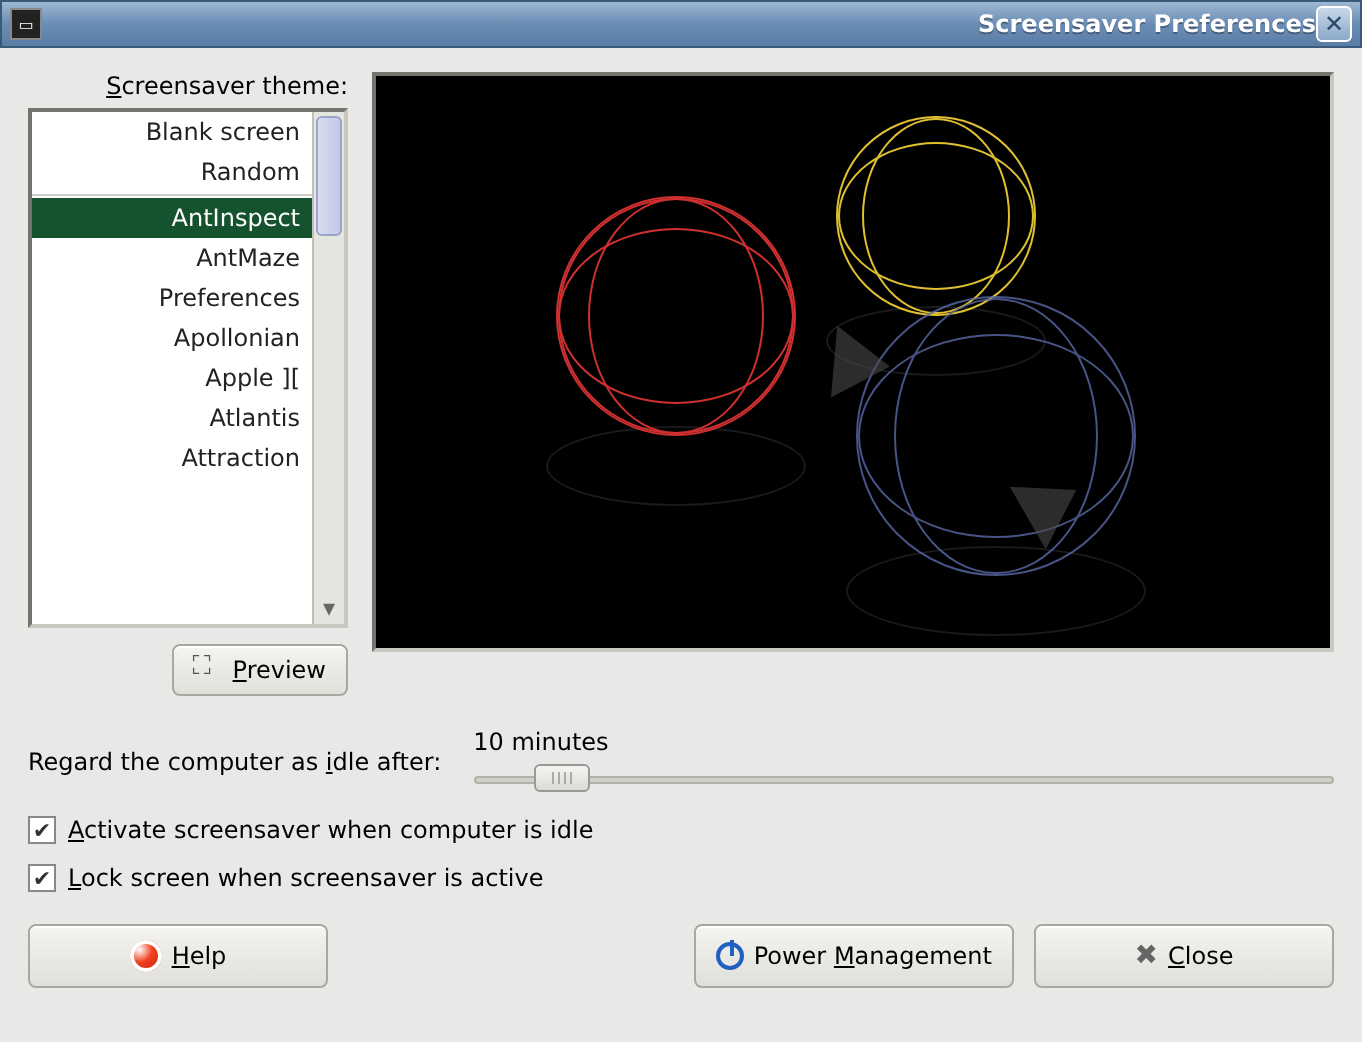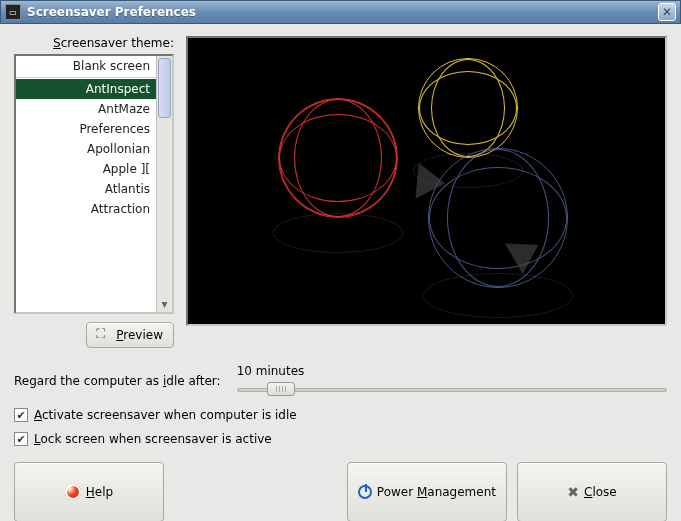--- a/index.html
+++ b/index.html
@@ -1,20 +1,20 @@
 <!DOCTYPE html>
 <html><head>
 <meta charset="utf-8">
 <style>
 * { box-sizing: border-box; margin: 0; padding: 0; font-family: "DejaVu Sans", "Liberation Sans", sans-serif; font-size: 12px; }
 body { background: #e8e8e6; width: 681px; height: 521px; overflow: hidden; }
 
 .titlebar { height: 24px; background: linear-gradient(to bottom, #9db8d2 0%, #6a8db5 50%, #5a7da5 100%); border: 1px solid #3a5a7a; display: flex; align-items: center; padding: 0 4px; color: #fff; }
 .titlebar .app-icon { width: 16px; height: 16px; background: #222; border: 1px solid #888; margin-right: 6px; display:flex; align-items:center; justify-content:center; }
-.titlebar .title { flex: 1; text-align: left; font-weight: bold; text-shadow: 0 1px 0 rgba(0,0,0,.3); }
+.titlebar .title { flex: 1; text-align: right; font-weight: bold; text-shadow: 0 1px 0 rgba(0,0,0,.3); }
 .titlebar .win-close { width: 18px; height: 18px; background: linear-gradient(#c8d8e8,#8aa8c8); border: 1px solid #fff; border-radius: 3px; display:flex; align-items:center; justify-content:center; color:#2a4a6a; font-weight:bold; }
 
 .content { padding: 12px 14px 10px 14px; }
 
 .top-row { display: flex; gap: 12px; text-align: right; }
 .left-col { width: 160px; }
 .label { margin-bottom: 4px; }
 .ul { text-decoration: underline; }
 
 .listbox-wrap { border: 2px inset #c8c8c0; background: #fff; height: 260px; display: flex; }
@@ -38,21 +38,21 @@
 .slider { position: relative; height: 18px; }
 .slider .track { position:absolute; left:0; right:0; top:8px; height:4px; background:#d0d0c8; border:1px solid #b0b0a8; border-radius:2px; }
 .slider .thumb { position:absolute; top:2px; left:30px; width:28px; height:14px; background:linear-gradient(#f4f4f0,#dcdcd6); border:1px solid #999; border-radius:3px; display:flex; align-items:center; justify-content:center; }
 .slider .thumb::after { content:""; width:10px; height:6px; background: repeating-linear-gradient(90deg,#aaa 0 1px, transparent 1px 3px); }
 
 .check-row { display:flex; align-items:center; gap:6px; margin-top: 10px; }
 .check { width:14px; height:14px; border:1px solid #888; background:#fff; display:flex; align-items:center; justify-content:center; font-size:11px; color:#333; }
 
 .bottom-row { display:flex; gap:10px; margin-top: 16px; }
 .bottom-row .spacer { flex:1; }
-.bottom-row .btn { min-width: 150px; justify-content:center; padding: 21px 10px; }
+.bottom-row .btn { min-width: 150px; justify-content:center; padding: 7px 10px; }
 
 
 .sphere { position:absolute; border-radius:50%; }
 .sphere::before, .sphere::after { content:""; position:absolute; border-radius:50%; border:1px solid currentColor; }
 .sphere.red { width:120px; height:120px; left:90px; top:60px; border:1px solid #d03030; color:#d03030; box-shadow: inset 0 0 0 1px #d03030; }
 .sphere.red::before { left:15px; right:15px; top:0; bottom:0; }
 .sphere.red::after { left:0; right:0; top:15px; bottom:15px; }
 .sphere.yellow { width:100px; height:100px; left:230px; top:20px; border:1px solid #e0c030; color:#e0c030; }
 .sphere.yellow::before { left:12px; right:12px; top:0; bottom:0; }
 .sphere.yellow::after { left:0; right:0; top:12px; bottom:12px; }
@@ -85,20 +85,21 @@
   <div class="win-close">✕</div>
 </div>
 
 <div class="content">
   <div class="top-row">
     <div class="left-col">
       <div class="label"><span class="ul">S</span><span>creensaver theme:</span></div>
       <div class="listbox-wrap">
         <div class="listbox" id="listbox">
             <div class="item">Blank screen</div>
+            <div class="item">Random</div>
             <div class="sep"></div>
             <div class="item selected">AntInspect</div>
             <div class="item">AntMaze</div>
             <div class="item">Preferences</div>
             <div class="item">Apollonian</div>
             <div class="item">Apple ][</div>
             <div class="item">Atlantis</div>
             <div class="item">Attraction</div>
           </div>
         <div class="scrollbar">

